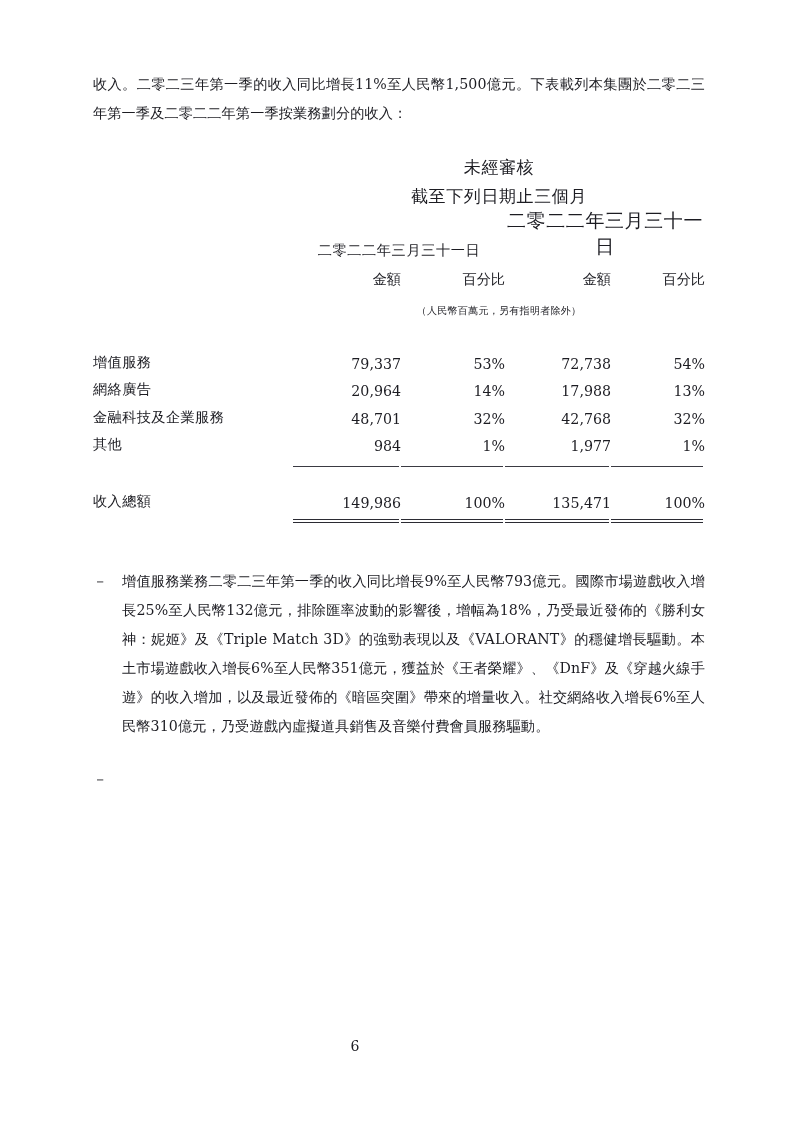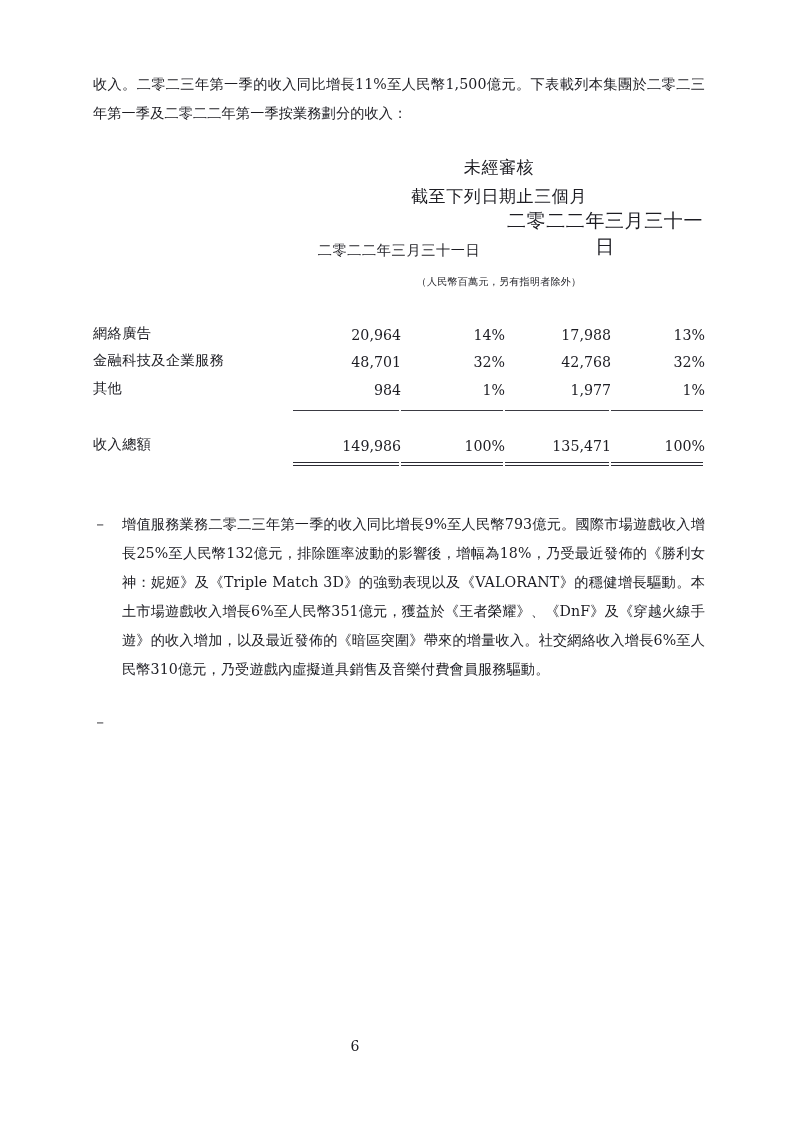--- a/index.html
+++ b/index.html
@@ -198,27 +198,41 @@
             <td></td>
             <td colspan="4" class="hdr-center-wide">截至下列日期止三個月</td>
           </tr>
           <tr class="hdr-row">
             <td></td>
             <td colspan="2" class="hdr-col-2023">二零二二年三月三十一日</td>
             <td colspan="2" class="hdr-col-2022">二零二二年三月三十一日</td>
           </tr>
           <tr class="hdr-row">
             <td></td>
+            <td class="hdr-sub-b">金額</td>
+            <td class="hdr-sub-b">百分比</td>
+            <td class="hdr-sub-n">金額</td>
+            <td class="hdr-sub-n">百分比</td>
+          </tr>
+          <tr class="hdr-row">
+            <td></td>
             <td colspan="4" class="hdr-unit">（人民幣百萬元，另有指明者除外）</td>
           </tr>
 
           <tr class="spacer-row">
             <td colspan="5"></td>
           </tr>
 
+          <tr class="body-row">
+            <td class="lbl">增值服務</td>
+            <td class="num-b">79,337</td>
+            <td class="num-b">53%</td>
+            <td class="num-n">72,738</td>
+            <td class="num-n">54%</td>
+          </tr>
           <tr class="body-row">
             <td class="lbl">網絡廣告</td>
             <td class="num-b">20,964</td>
             <td class="num-b">14%</td>
             <td class="num-n">17,988</td>
             <td class="num-n">13%</td>
           </tr>
           <tr class="body-row">
             <td class="lbl">金融科技及企業服務</td>
             <td class="num-b">48,701</td>

